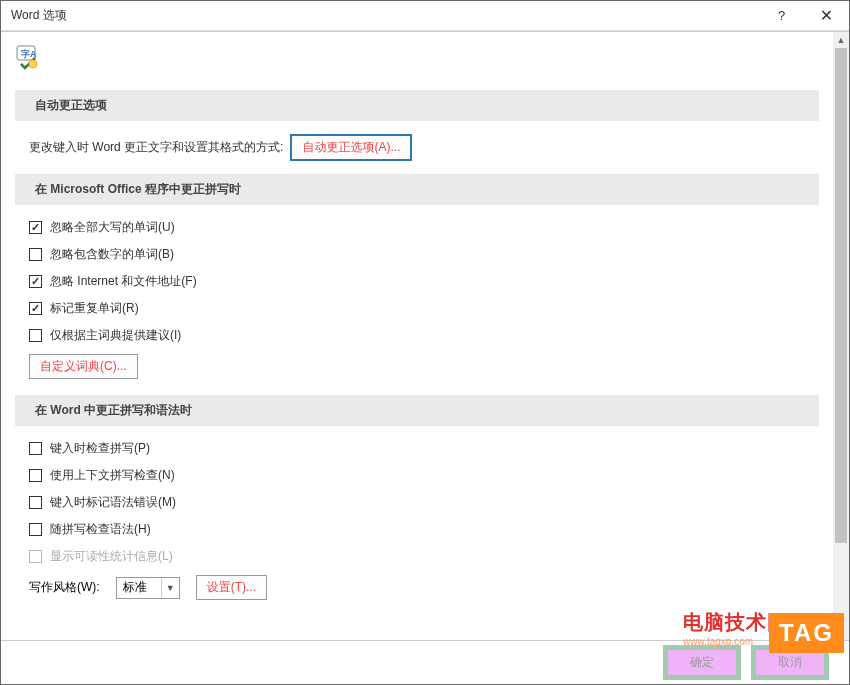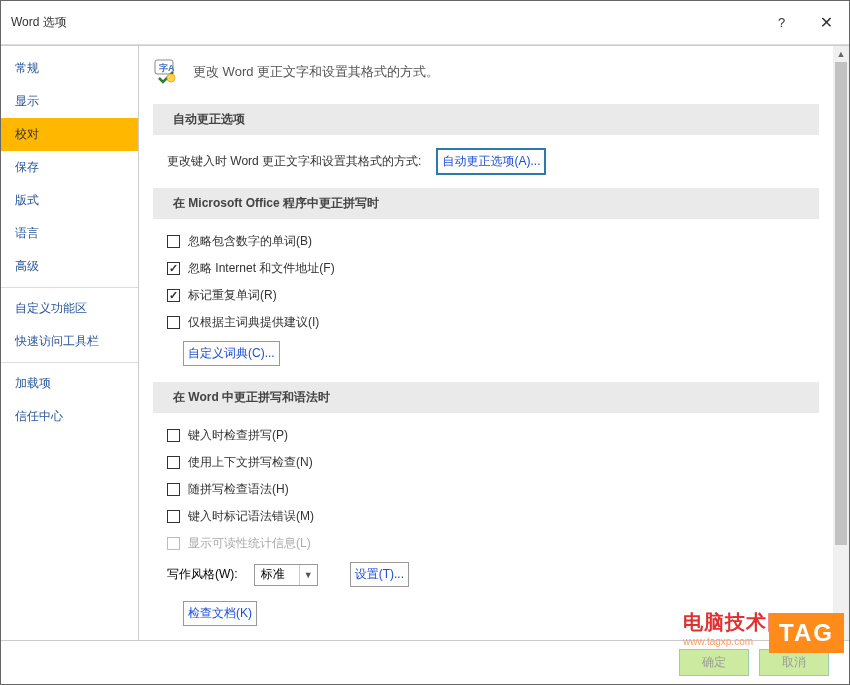--- a/index.html
+++ b/index.html
@@ -1,108 +1,96 @@
 <!DOCTYPE html>
 <html><head>
   <meta charset="utf-8">
   <style>
     * { box-sizing: border-box; margin: 0; padding: 0; }
     body { font-family: "Microsoft YaHei", "Segoe UI", Tahoma, sans-serif; font-size: 12px; background: #fff; overflow: hidden; width: 850px; height: 685px; }
     .dialog { width: 850px; height: 685px; border: 1px solid #666; display: flex; flex-direction: column; background: #fff; }
-    .titlebar { height: 44px; display: flex; align-items: center; padding: 0 0 0 10px; border-bottom: 1px solid #ddd; }
+    .titlebar { height: 30px; display: flex; align-items: center; padding: 0 0 0 10px; border-bottom: 1px solid #ddd; }
     .titlebar .title { flex: 1; font-size: 12px; color: #333; }
     .titlebar .ctrl { width: 45px; height: 29px; display: flex; align-items: center; justify-content: center; font-size: 13px; color: #333; }
     .titlebar .ctrl.close { font-size: 16px; }
     .body { flex: 1; display: flex; overflow: hidden; border-top: 1px solid #ccc; }
     .sidebar { width: 138px; border-right: 1px solid #ccc; padding-top: 6px; background: #fff; }
     .sidebar .item { padding: 8px 14px; color: #2a579a; cursor: default; }
     .sidebar .item.selected { background: #ffb700; color: #333; }
     .sidebar .sep { height: 1px; background: #ddd; margin: 4px 0; }
     .content { flex: 1; overflow-y: auto; padding: 12px 14px 12px 14px; position: relative; }
     .header-row { display: flex; align-items: center; gap: 12px; margin-bottom: 18px; }
     .header-icon { width: 28px; height: 28px; display: flex; align-items: flex-end; justify-content: center; }
     .header-text { color: #555; font-size: 13px; }
     .section-header { background: #eaeaea; padding: 7px 20px; font-weight: bold; color: #444; margin-bottom: 14px; }
-    .row { display: flex; align-items: center; margin: 0 0 14px 14px; }
+    .row { display: flex; align-items: center; gap: 8px; margin: 0 0 14px 14px; }
     .row .label { color: #333; }
     .checkbox-row { display: flex; align-items: center; gap: 8px; margin: 0 0 10px 14px; }
     .checkbox { width: 13px; height: 13px; border: 1px solid #333; display: inline-flex; align-items: center; justify-content: center; font-size: 11px; line-height: 1; background: #fff; }
     .checkbox.checked::after { content: "✓"; color: #333; font-weight: bold; }
     .checkbox.disabled { border-color: #bbb; }
     .cblabel { color: #333; }
     .cblabel.disabled { color: #aaa; }
-    .btn { border: 1px solid #999; background: #fdfdfd; padding: 3px 4px; font-size: 12px; color: #1d4ed8; cursor: default; margin-left: 16px; }
+    .btn { border: 1px solid #999; background: #fdfdfd; padding: 3px 10px; font-size: 12px; color: #ef4444; cursor: default; }
     .btn.focus { border: 1px solid #2a7ab0; outline: 1px solid #2a7ab0; }
     .btn-wrap { margin: 4px 0 16px 14px; }
     .select { display: inline-flex; align-items: center; border: 1px solid #999; height: 22px; background: #fff; }
     .select .val { padding: 12px 6px; min-width: 44px; }
     .select .arrow { width: 18px; height: 100%; border-left: 1px solid #ccc; display: flex; align-items: center; justify-content: center; font-size: 9px; color: #555; }
     .writing-row { display: flex; align-items: center; gap: 16px; margin: 6px 0 14px 14px; }
     .scrollbar { position: absolute; right: 0; top: 0; bottom: 0; width: 16px; background: #f0f0f0; display: flex; flex-direction: column; }
     .scroll-btn { height: 16px; display: flex; align-items: center; justify-content: center; font-size: 9px; color: #666; background: #f0f0f0; }
     .scroll-track { flex: 1; position: relative; }
     .scroll-thumb { position: absolute; left: 2px; right: 2px; top: 0; height: 86%; background: #c2c2c2; }
     .content-scroll { position: absolute; left: 0; right: 16px; top: 0; bottom: 0; overflow: hidden; padding: 12px 14px; }
     .footer { height: 44px; border-top: 1px solid #ccc; display: flex; align-items: center; justify-content: flex-end; padding-right: 20px; gap: 10px; position: relative; }
-    .footer .fbtn { border: 1px solid #15803d; padding: 4px 22px; background: #84cc16; font-size: 12px; opacity: 0.4; }
+    .footer .fbtn { border: 5px solid #15803d; padding: 4px 22px; background: #d946ef; font-size: 12px; opacity: 0.4; }
     .watermark { position: absolute; right: 62px; bottom: 38px; text-align: left; pointer-events: none; }
     .watermark .t1 { color: #e03030; font-size: 20px; font-weight: bold; letter-spacing: 1px; }
     .watermark .t2 { color: #ff9966; font-size: 10px; }
     .tag-badge { position: absolute; right: 6px; bottom: 32px; background: #ff8c1a; color: #fff; font-weight: bold; font-size: 24px; padding: 6px 10px; letter-spacing: 2px; pointer-events: none; }
   </style>
 </head>
 <body>
 
 <div class="dialog">
   <div class="titlebar">
     <div class="title">Word 选项</div>
     <div class="ctrl">?</div>
     <div class="ctrl close">✕</div>
   </div>
 
   <div class="body">
 
-    <div class="sidebar">
-      <div class="item">常规</div>
-      <div class="item">显示</div>
-      <div class="item selected">校对</div>
-      <div class="item">保存</div>
-      <div class="item">版式</div>
-      <div class="item">语言</div>
-      <div class="item">高级</div>
-      <div class="sep"></div>
-      <div class="item">自定义功能区</div>
-      <div class="item">快速访问工具栏</div>
-      <div class="sep"></div>
-      <div class="item">加载项</div>
-      <div class="item">信任中心</div>
-    </div>
 
     <div class="content">
       <div class="content-scroll">
 
         <div class="header-row">
           <div class="header-icon">
             <svg width="28" height="28" viewBox="0 0 28 28">
               <rect x="2" y="2" width="18" height="14" rx="2" fill="#fff" stroke="#888"></rect>
               <text x="6" y="13" font-size="9" fill="#4472c4" font-weight="bold">字A</text>
               <path d="M6 20 L10 24 L20 14" stroke="#2e7d32" stroke-width="2.5" fill="none"></path>
               <circle cx="18" cy="20" r="4" fill="#ffd54f" stroke="#f9a825"></circle>
             </svg>
           </div>
-          <div class="header-text">更改 Word 更正文字和设置其格式的方式。</div>
         </div>
 
         <div class="section-header">自动更正选项</div>
         <div class="row">
           <span class="label">更改键入时 Word 更正文字和设置其格式的方式:</span>
           <button class="btn focus">自动更正选项(A)...</button>
         </div>
 
         <div class="section-header">在 Microsoft Office 程序中更正拼写时</div>
+        <div class="checkbox-row">
+          <span class="checkbox checked"></span>
+          <span class="cblabel">忽略全部大写的单词(U)</span>
+        </div>
         <div class="checkbox-row">
           <span class="checkbox"></span>
           <span class="cblabel">忽略包含数字的单词(B)</span>
         </div>
         <div class="checkbox-row">
           <span class="checkbox checked"></span>
           <span class="cblabel">忽略 Internet 和文件地址(F)</span>
         </div>
         <div class="checkbox-row">
           <span class="checkbox checked"></span>
@@ -120,40 +108,37 @@
         <div class="checkbox-row">
           <span class="checkbox"></span>
           <span class="cblabel">键入时检查拼写(P)</span>
         </div>
         <div class="checkbox-row">
           <span class="checkbox"></span>
           <span class="cblabel">使用上下文拼写检查(N)</span>
         </div>
         <div class="checkbox-row">
           <span class="checkbox"></span>
-          <span class="cblabel">随拼写检查语法(H)</span>
+          <span class="cblabel">键入时标记语法错误(M)</span>
         </div>
         <div class="checkbox-row">
           <span class="checkbox"></span>
-          <span class="cblabel">键入时标记语法错误(M)</span>
+          <span class="cblabel">随拼写检查语法(H)</span>
         </div>
         <div class="checkbox-row">
           <span class="checkbox disabled"></span>
           <span class="cblabel disabled">显示可读性统计信息(L)</span>
         </div>
         <div class="writing-row">
           <span class="label">写作风格(W):</span>
           <span class="select">
             <span class="val">标准</span>
             <span class="arrow">▼</span>
           </span>
           <button class="btn">设置(T)...</button>
-        </div>
-        <div class="btn-wrap">
-          <button class="btn">检查文档(K)</button>
         </div>
 
       </div>
 
       <div class="scrollbar">
         <div class="scroll-btn">▲</div>
         <div class="scroll-track">
           <div class="scroll-thumb"></div>
         </div>
         <div class="scroll-btn">▼</div>

